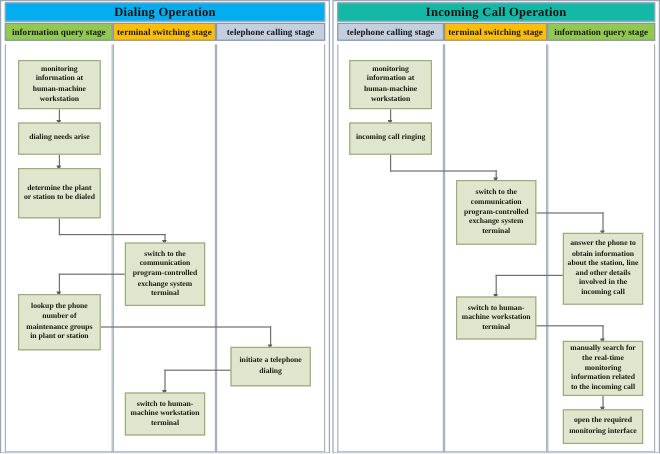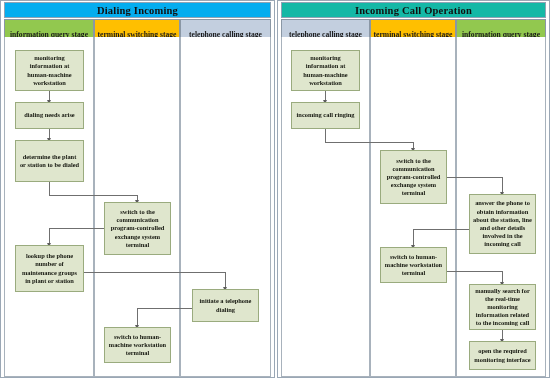--- a/index.html
+++ b/index.html
@@ -9,21 +9,21 @@
   }
   .panel{position:absolute;top:0;height:378px;box-sizing:border-box;}
   .panel-frame{position:absolute;inset:0;border:1px solid #9aa7b5;box-sizing:border-box;}
   .title{
     position:absolute;left:4px;right:4px;top:2px;height:16px;
     display:flex;align-items:center;justify-content:center;
     font-weight:bold;font-size:10.5px;color:#111;letter-spacing:.2px;
     border:1px solid #8fa3b5;box-sizing:border-box;
   }
   .lanehead{
-    position:absolute;top:19px;height:30px;box-sizing:border-box;
+    position:absolute;top:19px;height:15px;box-sizing:border-box;
     display:flex;align-items:center;justify-content:center;text-align:center;
     font-weight:bold;font-size:7.6px;color:#1a1a1a;
     border:1px solid #8a97a5;
   }
   .lanebody{
     position:absolute;top:37px;height:340px;box-sizing:border-box;
     border-left:1px solid #a8b2bc;border-right:1px solid #a8b2bc;border-bottom:1px solid #a8b2bc;
     background:#ffffff;
   }
   .node{
@@ -43,21 +43,21 @@
   }
 </style>
 </head>
 <body>
 
 <div id="root">
 
   <div class="panel" id="leftPanel" style="left:0px;width:275px;">
     <div class="panel-frame"></div>
 
-    <div class="title" id="lTitle" style="background: rgb(4, 173, 239);">Dialing Incoming</div>
+    <div class="title" id="lTitle" style="background: rgb(4, 173, 239);">Dialing Operation</div>
 
     <div class="lanehead" id="lH0" style="left: 4px; width: 90px; background: rgb(146, 200, 79);">information query stage</div>
     <div class="lanehead" id="lH1" style="left: 94px; width: 86px; background: rgb(255, 191, 0);">terminal switching stage</div>
     <div class="lanehead" id="lH2" style="left: 180px; width: 91px; background: rgb(195, 207, 223);">telephone calling stage</div>
 
     <div class="lanebody" style="left:4px;width:90px;"></div>
     <div class="lanebody" style="left:94px;width:86px;"></div>
     <div class="lanebody" style="left:180px;width:91px;"></div>
 
     <div class="ln lnv" style="left: 49px; top: 91px; height: 11px; background: rgb(111, 111, 111);"></div>

